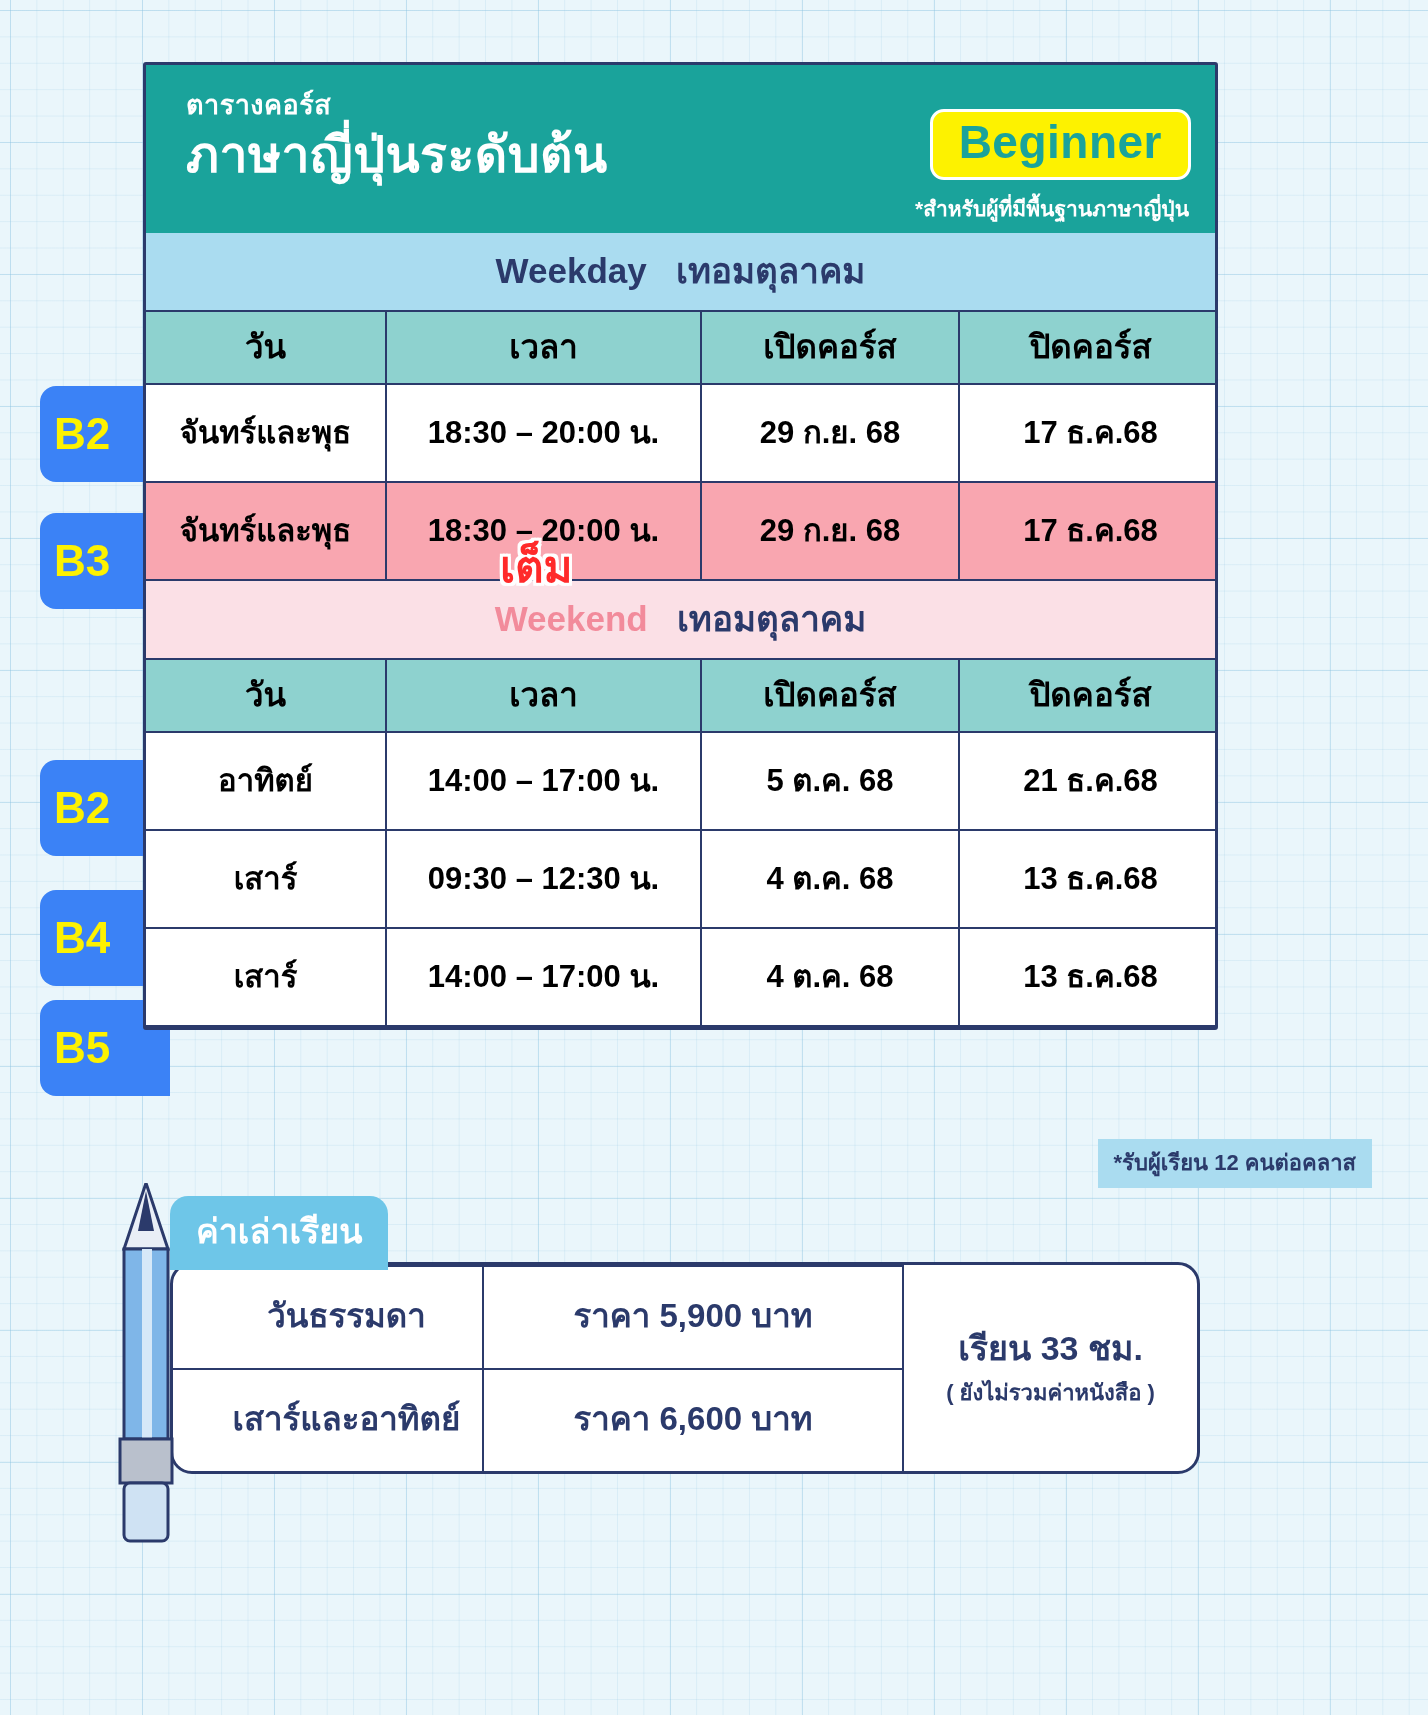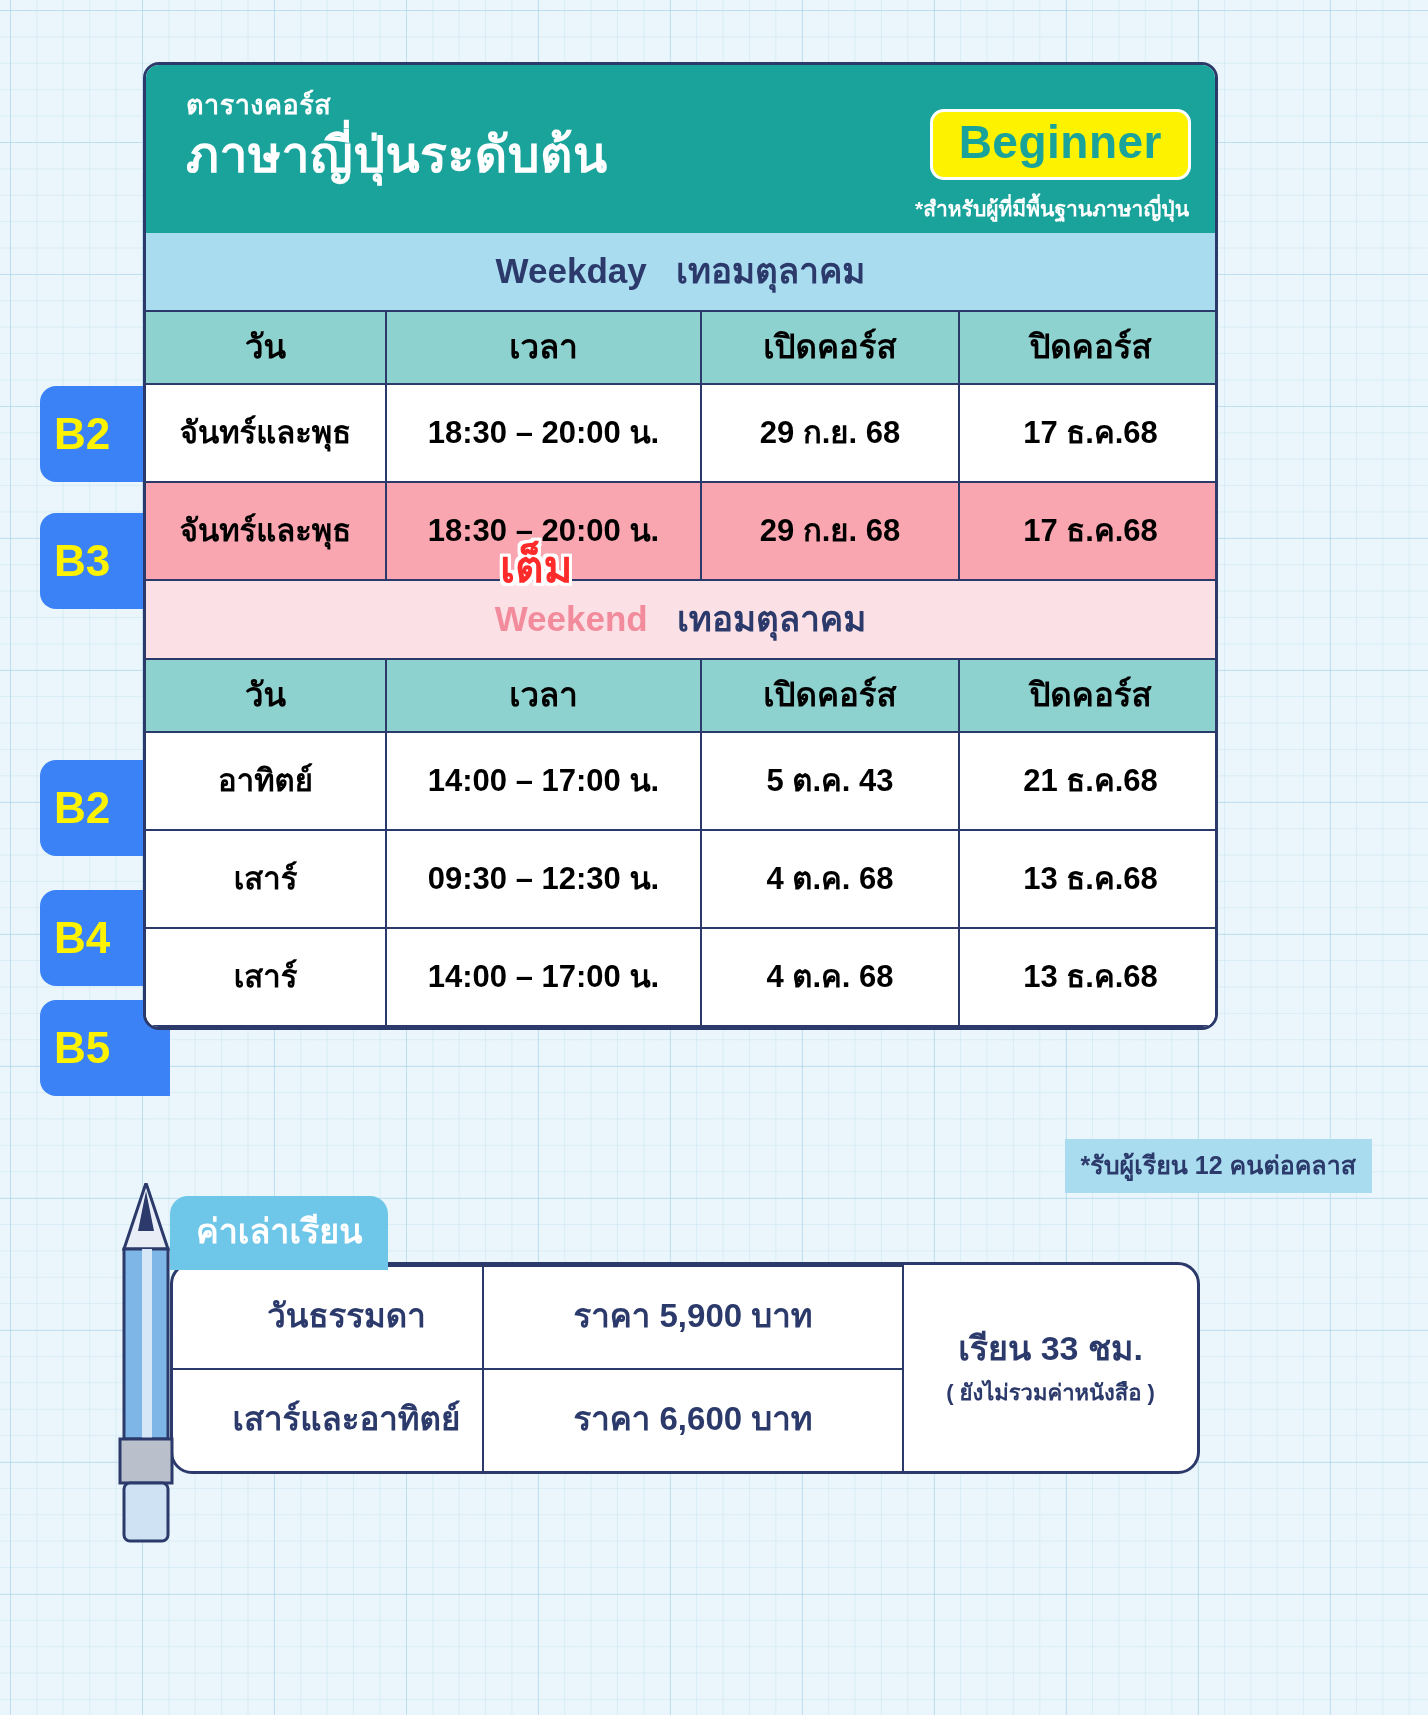--- a/index.html
+++ b/index.html
@@ -25,21 +25,21 @@
     background-position: 10px 10px, 10px 10px, 10px 10px, 10px 10px;
   }
 
   
   .card {
     position: absolute;
     left: 143px;
     top: 62px;
     width: 1075px;
     border: 3px solid #2b3a6b;
-    border-radius: 16px;
+    border-radius: 3px;
     background: #ffffff;
     overflow: hidden;
     z-index: 4;
   }
 
   
   .header {
     background: #1aa39b;
     padding: 18px 28px 10px 38px;
     position: relative;
@@ -160,21 +160,21 @@
     z-index: 2;
   }
 
   
   .cap-note {
     position: absolute;
     right: 56px;
     top: 1139px;
     background: #aadcf0;
     color: #2b3a6b;
-    font-size: 25px;
+    font-size: 22px;
     font-weight: bold;
     padding: 6px 16px 8px;
     z-index: 5;
   }
 
   
   .fee-label {
     position: absolute;
     left: 170px;
     top: 1196px;
@@ -315,21 +315,21 @@
         <th>วัน</th>
         <th>เวลา</th>
         <th>เปิดคอร์ส</th>
         <th>ปิดคอร์ส</th>
       </tr>
     </thead>
     <tbody>
       <tr>
         <td>อาทิตย์</td>
         <td>14:00 – 17:00 น.</td>
-        <td>5 ต.ค. 43</td>
+        <td>5 ต.ค. 68</td>
         <td>21 ธ.ค.68</td>
       </tr>
       <tr>
         <td>เสาร์</td>
         <td>09:30 – 12:30 น.</td>
         <td>4 ต.ค. 68</td>
         <td>13 ธ.ค.68</td>
       </tr>
       <tr>
         <td>เสาร์</td>

